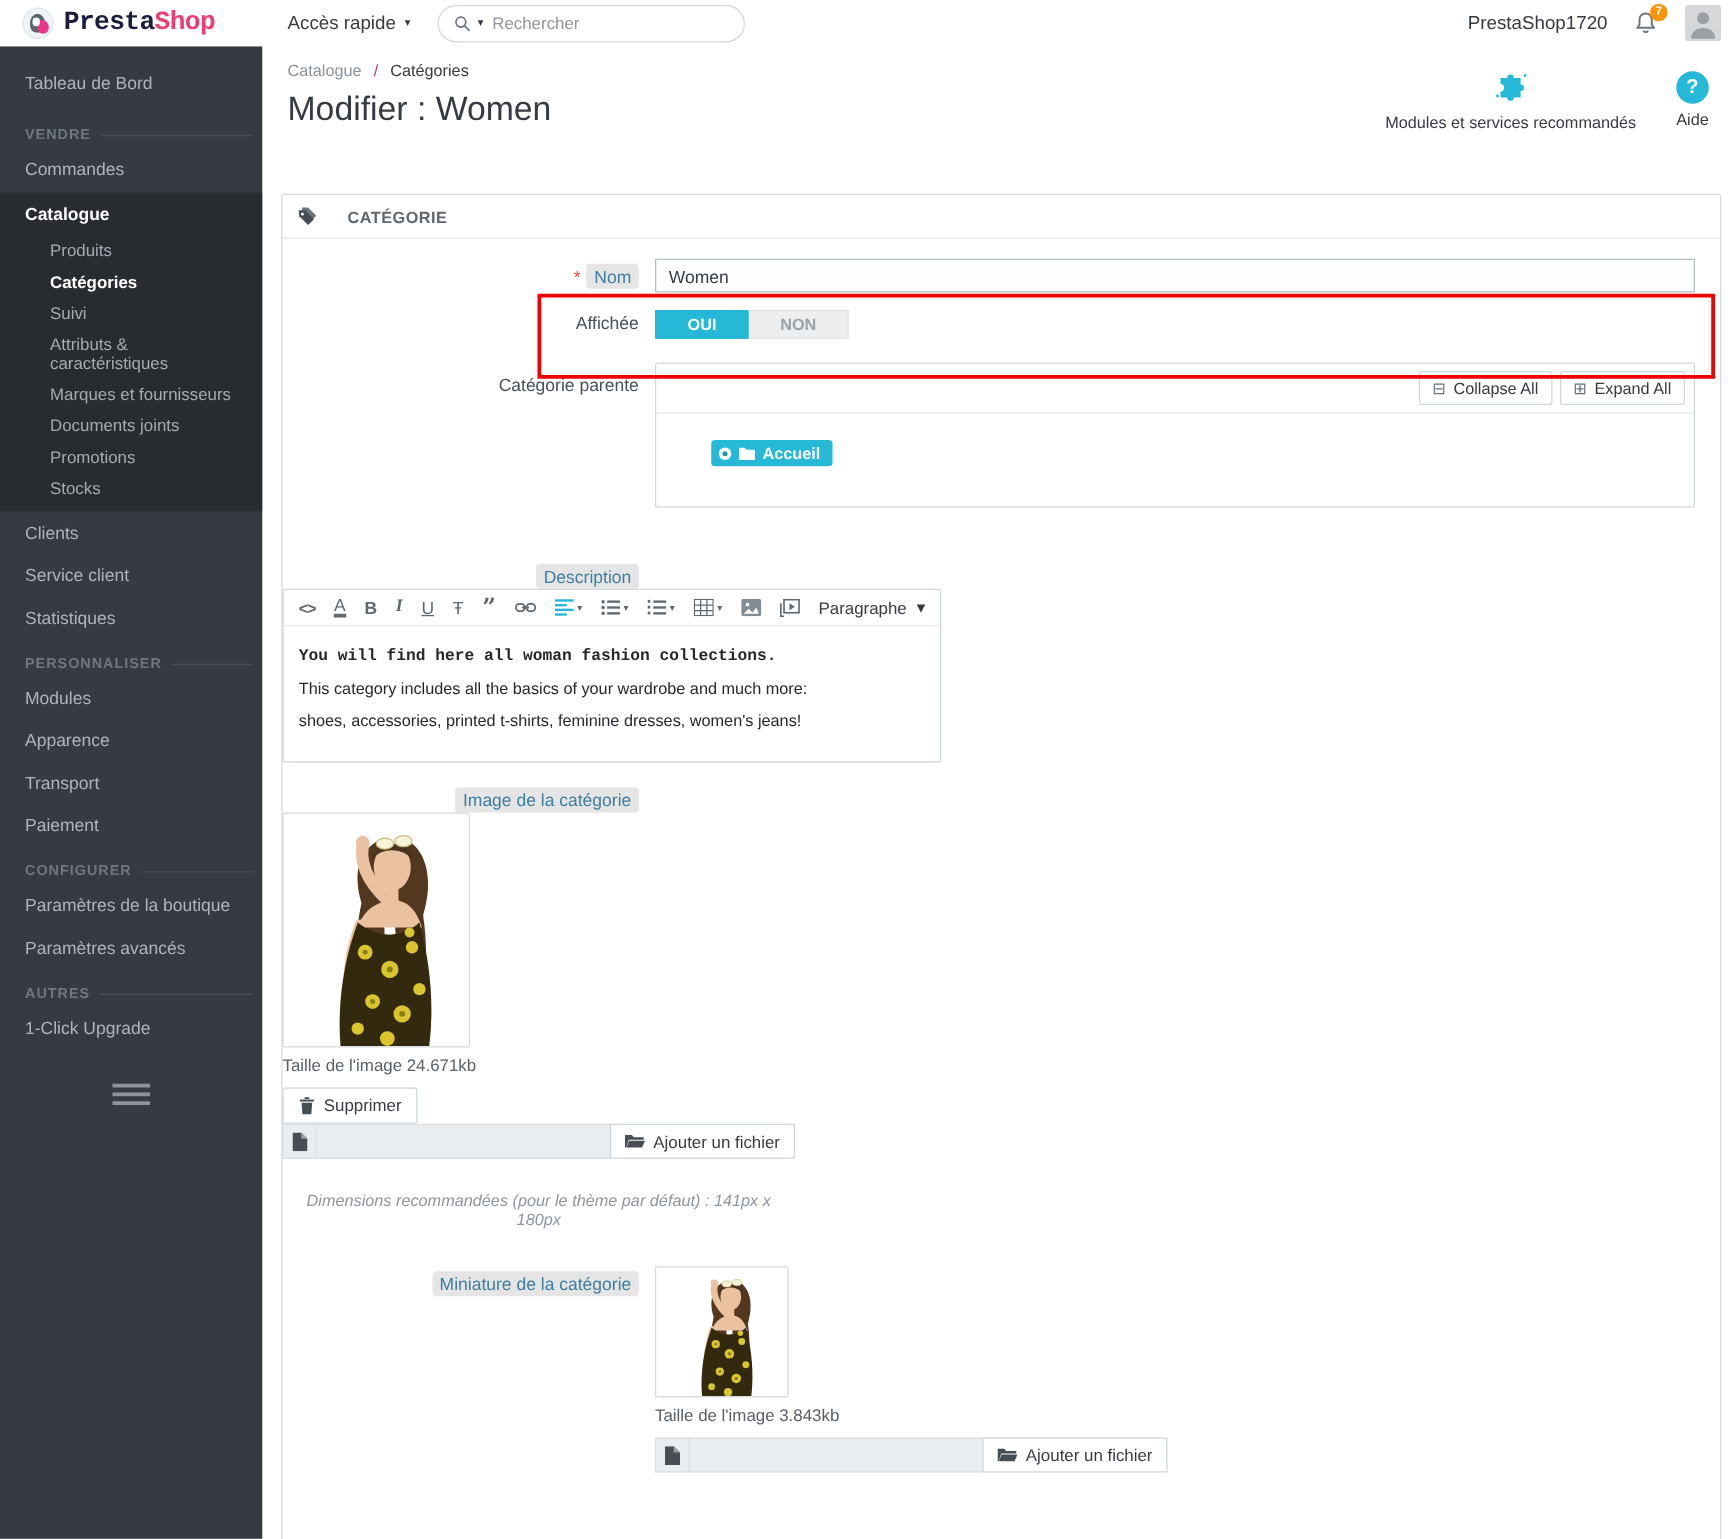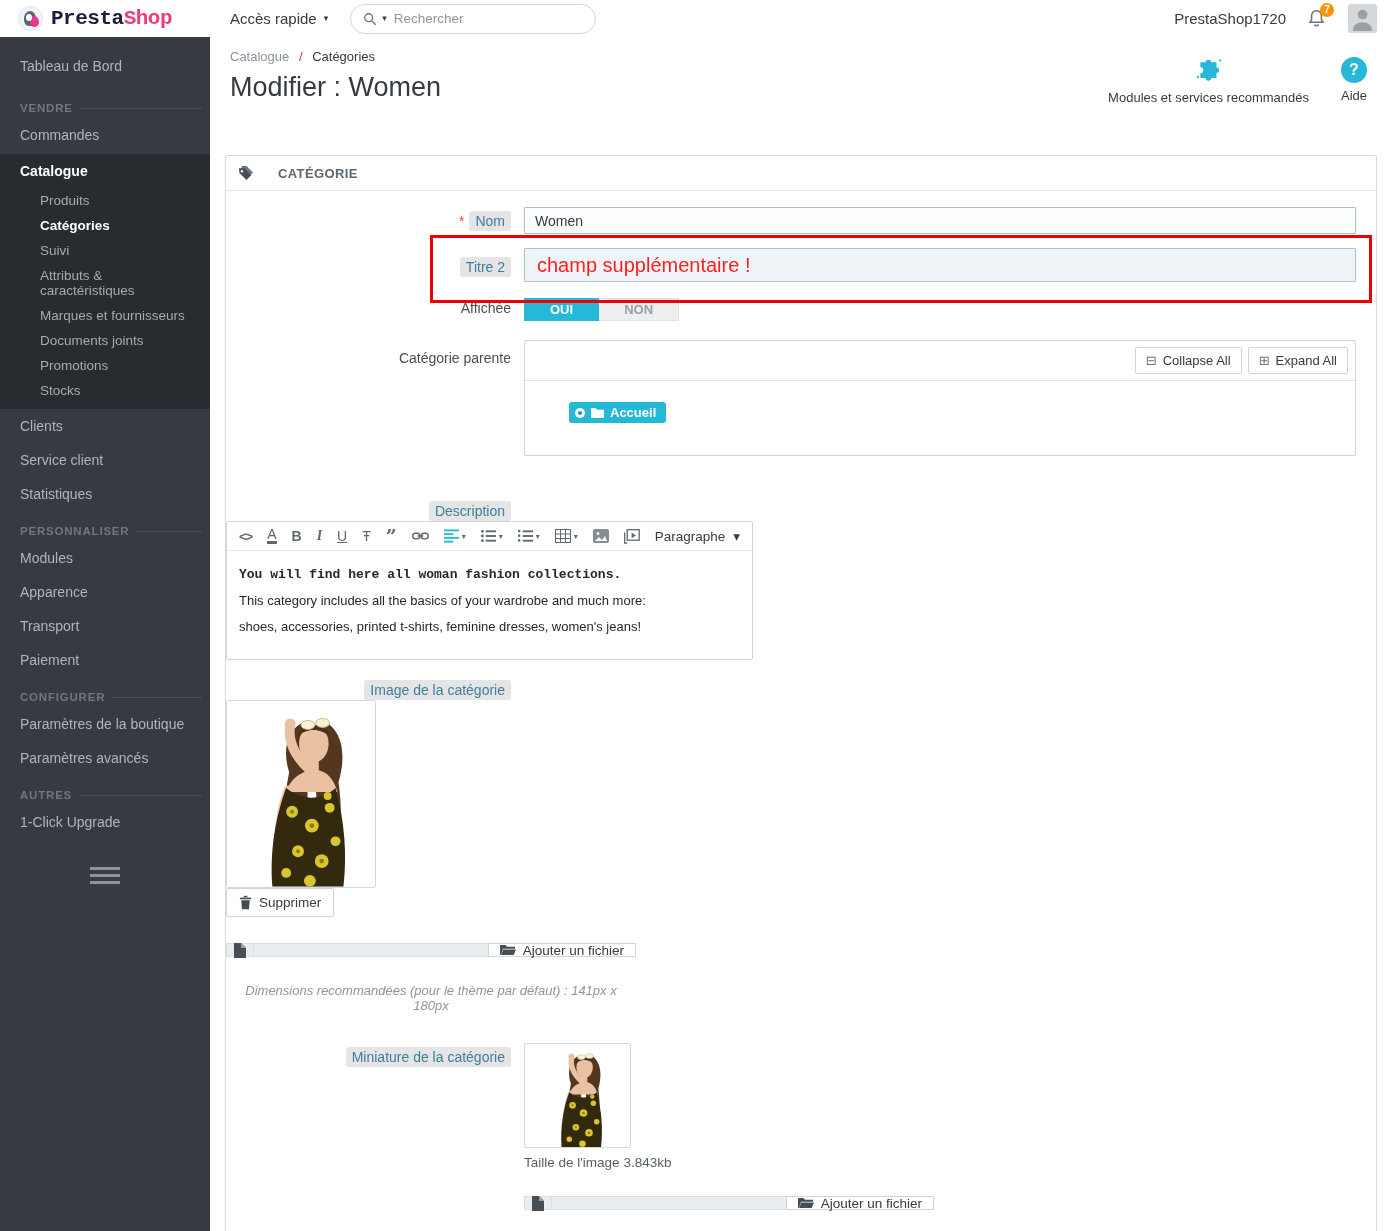--- a/index.html
+++ b/index.html
@@ -102,21 +102,21 @@
   .ed-select { display:flex; align-items:center; gap:8px; font-size:13.5px; color:#363a41; cursor:pointer; }
   .ed-content { padding:16px 12px 14px; font-size:13px; color:#24282c; }
   .ed-content p { margin:0 0 11px; }
   .ed-content .b { font-weight:bold;font-family:Liberation Mono, monospace; }
 
   .img-frame { width:150px; border:1px solid #d4d9dd; border-radius:2px; background:#fff; font-size:0; }
   .thumb-frame { width:107px; }
   .size-text { font-size:13.5px; color:#575f66; margin:7px 0 10px; }
   .btn { display:inline-flex; align-items:center; gap:7px; height:29px; padding:0 12px; background:#fff;
     border:1px solid #cfd6da; border-radius:2px; font-size:13.5px; color:#363a41; cursor:pointer; }
-  .upload-row { display:flex; width:410px; height:14px; margin-top:26px; }
+  .upload-row { display:flex; width:410px; height:28px; }
   .file-cell { width:28px; flex:none; background:#e9edef; border:1px solid #d9dfe2; display:flex; align-items:center; justify-content:center; }
   .file-field { flex:1; background:#e9edef; border-top:1px solid #d9dfe2; border-bottom:1px solid #d9dfe2; cursor:text; }
   .add-btn { display:flex; align-items:center; gap:7px; padding:0 11px; background:#fff; border:1px solid #cfd6da;
     font-size:13.5px; color:#363a41; cursor:pointer; }
   .dims-note { width:410px; text-align:center; font-style:italic; color:#8d959d; font-size:13px; margin-top:26px; }
 
   .svg-defs { position:absolute; width:0; height:0; overflow:hidden; }
 </style>
 </head>
 <body>
@@ -273,28 +273,20 @@
 
       <div class="frow" style="margin-bottom:14px;">
         <div class="lbl-col">
           <span class="req">*</span><span class="chip">Nom</span>
         </div>
         <div class="in-col">
           <input class="txt-input" type="text" value="Women" style="">
         </div>
       </div>
 
-      <div class="frow" style="margin-bottom:16px;">
-        <div class="lbl-col" style="padding-top:9px;">
-          <span class="chip">Titre 2</span>
-        </div>
-        <div class="in-col">
-          <input class="txt-input titre2-input" type="text" value="champ supplémentaire !" style="">
-        </div>
-      </div>
 
       <div class="frow" style="margin-bottom:19px;">
         <div class="lbl-col" style="padding-top:2px;">Affichée</div>
         <div class="in-col">
           <div class="toggle">
             <span class="tbtn on">OUI</span>
             <span class="tbtn off">NON</span>
           </div>
         </div>
       </div>
@@ -416,20 +408,21 @@
       <div class="frow" style="margin-bottom:30px;flex-direction:column;">
         <div class="lbl-col">
           <span class="chip">Image de la catégorie</span>
         </div>
         <div class="in-col">
           <div class="img-frame">
             <svg width="148" height="186" viewBox="0 0 150 188">
                 <use href="#woman-fig"></use>
               </svg>
           </div>
+          <div class="size-text">Taille de l'image 24.671kb</div>
           <span class="btn">
             <svg width="13" height="15" viewBox="0 0 14 16" fill="#474d54">
                 <rect x="1" y="2.8" width="12" height="1.7"></rect>
                 <rect x="5" y="0.8" width="4" height="1.6"></rect>
                 <path d="M2.4 5.6 h9.2 l-0.8 9.8 h-7.6 z"></path>
               </svg>
             <span>Supprimer</span>
           </span>
           <div class="upload-row">
             <span class="file-cell">

